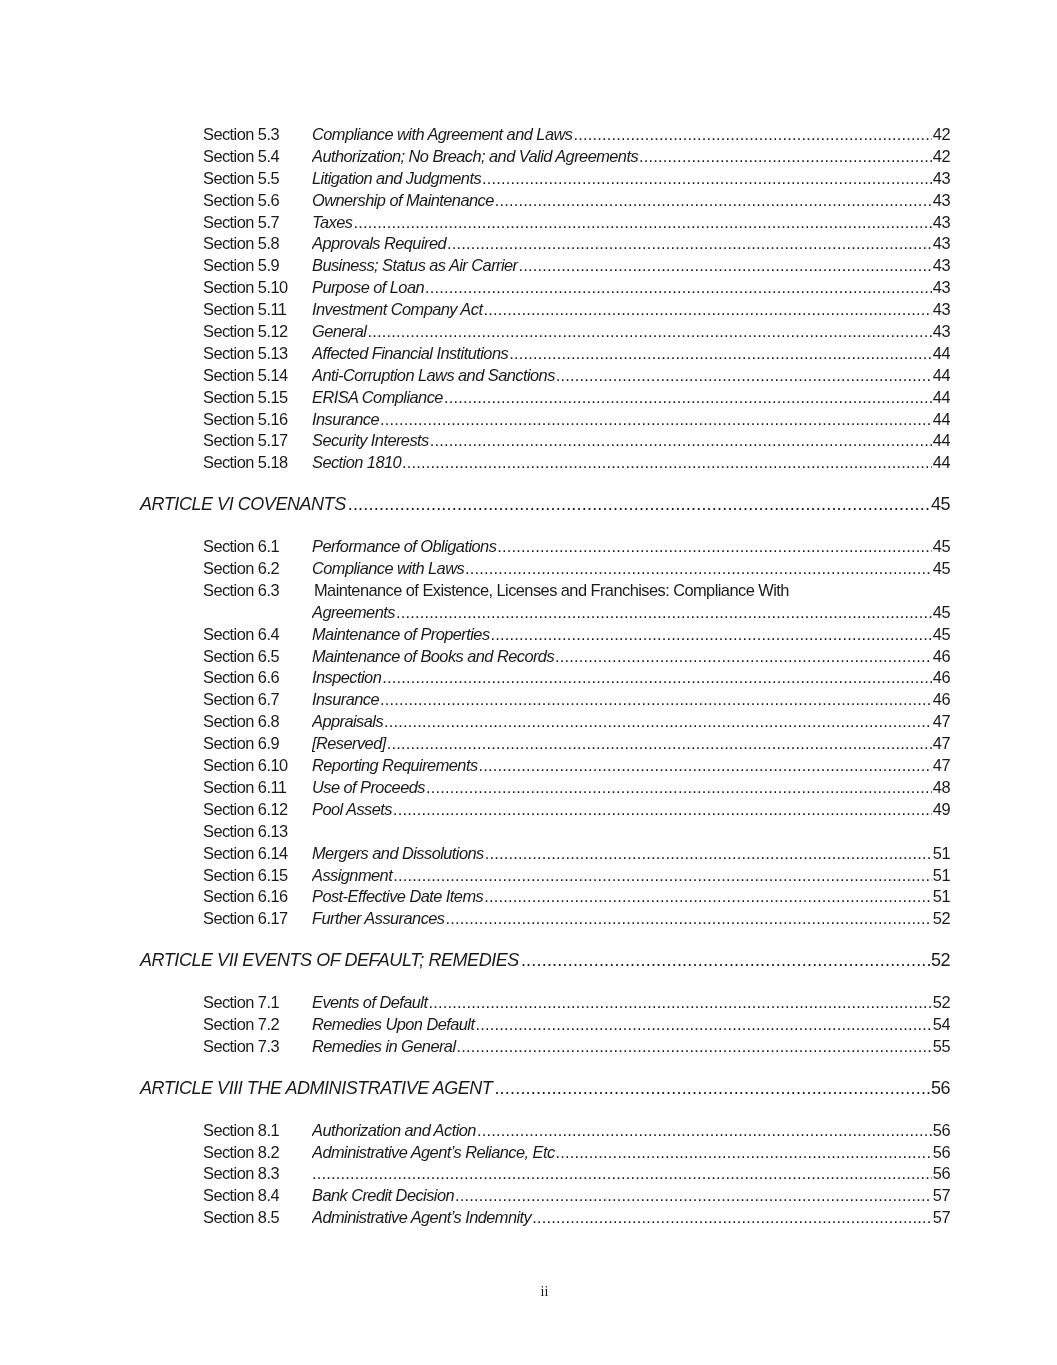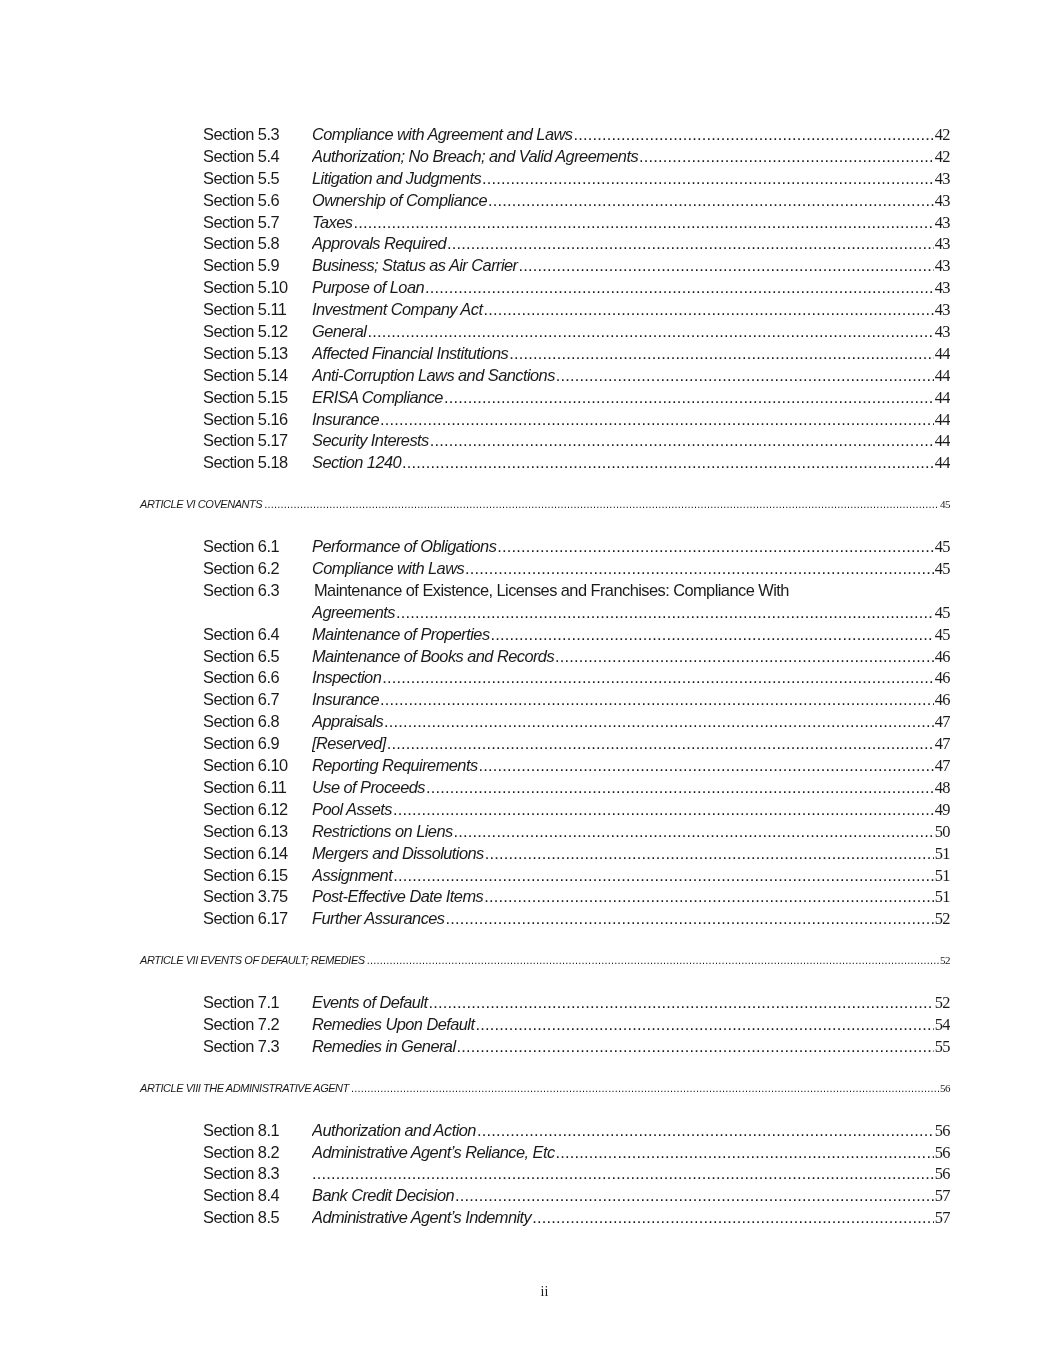--- a/index.html
+++ b/index.html
@@ -7,23 +7,23 @@
          font-family: "Liberation Sans", sans-serif; color: #1a1a1a; }
   .page { position: absolute; left: 0; top: 0; width: 1057px; height: 1365px; margin-left: 16px; }
   .toc { position: absolute; left: 124px; top: 124px; width: 810px; }
   .row { position: relative; height: 21.9px; line-height: 21.9px; font-size: 16.4px;
          letter-spacing: -0.55px; white-space: nowrap; }
   .sec { position: absolute; left: 63px; top: 0; }
   .title-wrap { position: absolute; left: 172px; right: 0; top: 0; display: flex; overflow: hidden; }
   .title { flex: 0 0 auto; background: #fff; padding-right: 1px; font-style: italic; }
   .dots { flex: 1 1 auto; overflow: hidden; letter-spacing: 0.2px; color: #1a1a1a; }
   .dots::before { content: "......................................................................................................................................................................................................................................................"; }
-  .pg { flex: 0 0 auto; padding-left: 1px; font-family: Liberation Serif, serif; }
+  .pg { flex: 0 0 auto; padding-left: 1px; }
   .cont { position: absolute; left: 174px; top: 0; }
-  .art { position: relative; height: 21.9px; line-height: 21.9px; font-size: 11px;
+  .art { position: relative; height: 21.9px; line-height: 21.9px; font-size: 18px;
          letter-spacing: -0.45px; white-space: nowrap; display: flex; }
   .art .title { padding-right: 2px; }
   .gap-before-art { height: 20px; }
   .gap-after-art { height: 20px; }
   .footer { position: absolute; left: 0; width: 1057px; top: 1284px; text-align: center;
             font-size: 14px; font-family: Liberation Serif, serif; }
 </style>
 </head>
 <body>
 
@@ -51,21 +51,21 @@
           <span class="sec">Section 5.5</span>
           <div class="title-wrap">
             <span class="title">Litigation and Judgments</span>
             <span class="dots"></span>
             <span class="pg">43</span>
           </div>
         </div>
       <div class="row">
           <span class="sec">Section 5.6</span>
           <div class="title-wrap">
-            <span class="title">Ownership of Compliance</span>
+            <span class="title">Ownership of Maintenance</span>
             <span class="dots"></span>
             <span class="pg">43</span>
           </div>
         </div>
       <div class="row">
           <span class="sec">Section 5.7</span>
           <div class="title-wrap">
             <span class="title">Taxes</span>
             <span class="dots"></span>
             <span class="pg">43</span>
@@ -147,21 +147,21 @@
           <span class="sec">Section 5.17</span>
           <div class="title-wrap">
             <span class="title">Security Interests</span>
             <span class="dots"></span>
             <span class="pg">44</span>
           </div>
         </div>
       <div class="row">
           <span class="sec">Section 5.18</span>
           <div class="title-wrap">
-            <span class="title">Section 1240</span>
+            <span class="title">Section 1810</span>
             <span class="dots"></span>
             <span class="pg">44</span>
           </div>
         </div>
     </div>
 
     <div class="gap-before-art"></div>
     <div class="art">
         <span class="title">ARTICLE VI COVENANTS</span>
         <span class="dots"></span>
@@ -264,44 +264,39 @@
       <div class="row">
           <span class="sec">Section 6.12</span>
           <div class="title-wrap">
             <span class="title">Pool Assets</span>
             <span class="dots"></span>
             <span class="pg">49</span>
           </div>
         </div>
       <div class="row">
           <span class="sec">Section 6.13</span>
-          <div class="title-wrap">
-            <span class="title">Restrictions on Liens</span>
-            <span class="dots"></span>
-            <span class="pg">50</span>
-          </div>
         </div>
       <div class="row">
           <span class="sec">Section 6.14</span>
           <div class="title-wrap">
             <span class="title">Mergers and Dissolutions</span>
             <span class="dots"></span>
             <span class="pg">51</span>
           </div>
         </div>
       <div class="row">
           <span class="sec">Section 6.15</span>
           <div class="title-wrap">
             <span class="title">Assignment</span>
             <span class="dots"></span>
             <span class="pg">51</span>
           </div>
         </div>
       <div class="row">
-          <span class="sec">Section 3.75</span>
+          <span class="sec">Section 6.16</span>
           <div class="title-wrap">
             <span class="title">Post-Effective Date Items</span>
             <span class="dots"></span>
             <span class="pg">51</span>
           </div>
         </div>
       <div class="row">
           <span class="sec">Section 6.17</span>
           <div class="title-wrap">
             <span class="title">Further Assurances</span>

